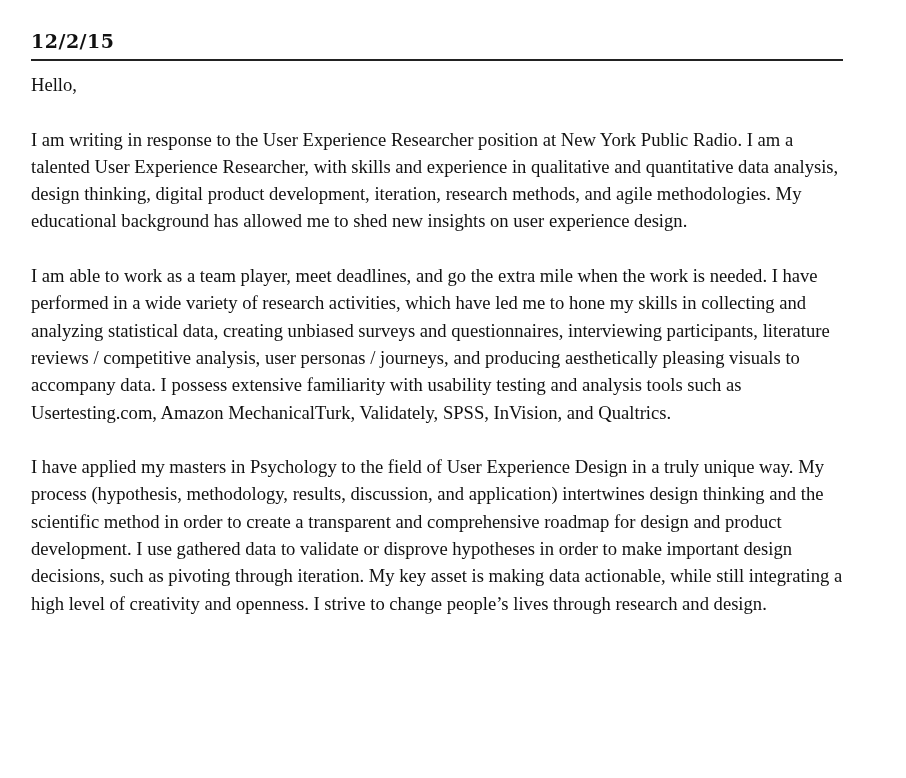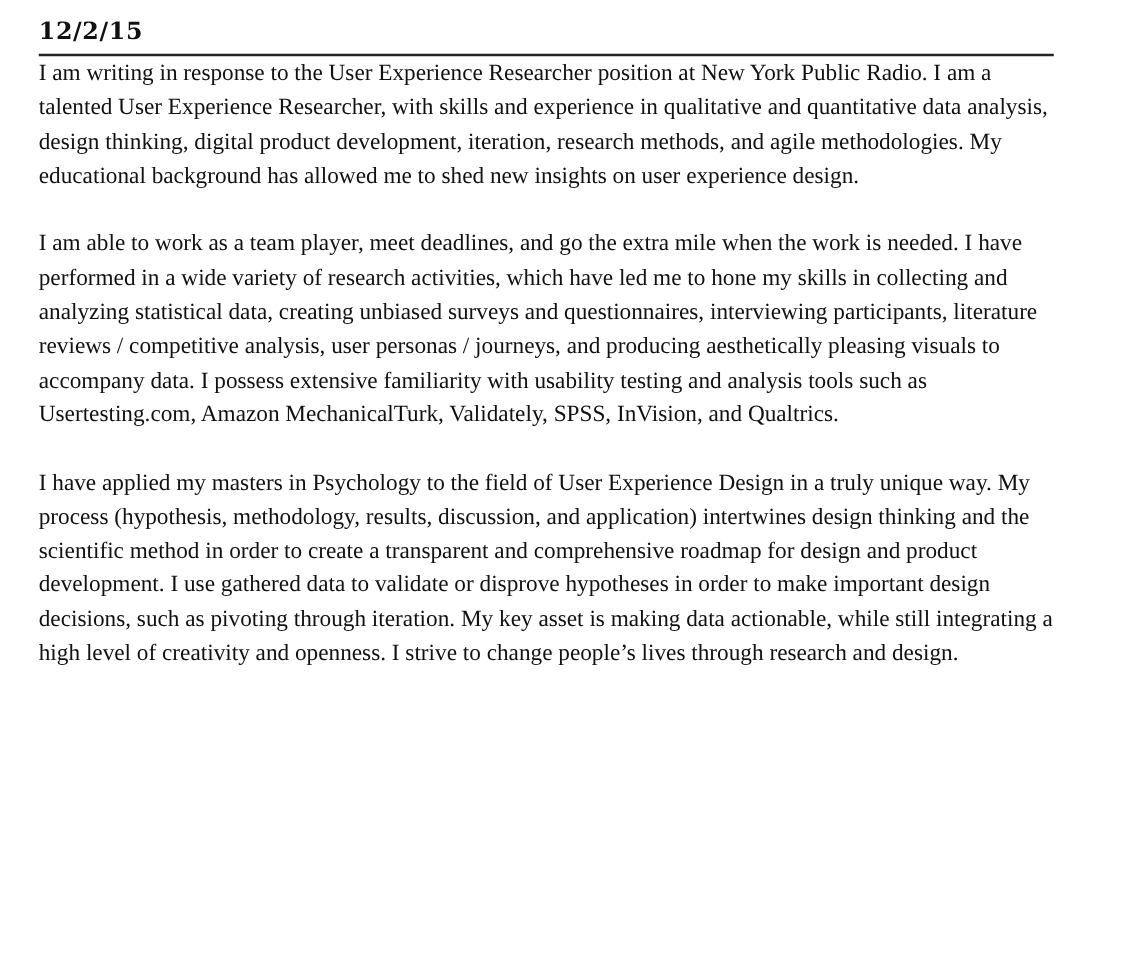--- a/index.html
+++ b/index.html
@@ -10,21 +10,21 @@
     body {
       width: 906px;
       height: 778px;
       overflow: hidden;
       position: relative;
       color: #111111;
     }
     .page {
       position: absolute;
       left: 31px;
-      top: 0;
+      top: 16px;
       width: 812px;
     }
     .date-heading {
       margin: 0;
       padding-top: 13px;
       font-family: "DejaVu Serif", serif;
       font-weight: bold;
       font-size: 19px;
       line-height: 24px;
       letter-spacing: 0.5px;
@@ -51,17 +51,18 @@
     }
   </style>
 </head>
 <body>
 
 <div class="page">
   <h2 class="date-heading">12/2/15</h2>
   <div class="rule"></div>
 
   <div class="letter">
+    <p class="greeting">Hello,</p>
     <p>I am writing in response to the User Experience Researcher position at New York Public Radio. I am a talented User Experience Researcher, with skills and experience in qualitative and quantitative data analysis, design thinking, digital product development, iteration, research methods, and agile methodologies. My educational background has allowed me to shed new insights on user experience design.</p>
     <p>I am able to work as a team player, meet deadlines, and go the extra mile when the work is needed. I have performed in a wide variety of research activities, which have led me to hone my skills in collecting and analyzing statistical data, creating unbiased surveys and questionnaires, interviewing participants, literature reviews / competitive analysis, user personas / journeys, and producing aesthetically pleasing visuals to accompany data. I possess extensive familiarity with usability testing and analysis tools such as Usertesting.com, Amazon MechanicalTurk, Validately, SPSS, InVision, and Qualtrics.</p>
     <p>I have applied my masters in Psychology to the field of User Experience Design in a truly unique way. My process (hypothesis, methodology, results, discussion, and application) intertwines design thinking and the scientific method in order to create a transparent and comprehensive roadmap for design and product development. I use gathered data to validate or disprove hypotheses in order to make important design decisions, such as pivoting through iteration. My key asset is making data actionable, while still integrating a high level of creativity and openness. I strive to change people’s lives through research and design.</p>
   </div>
 </div>
 
 </body></html>

